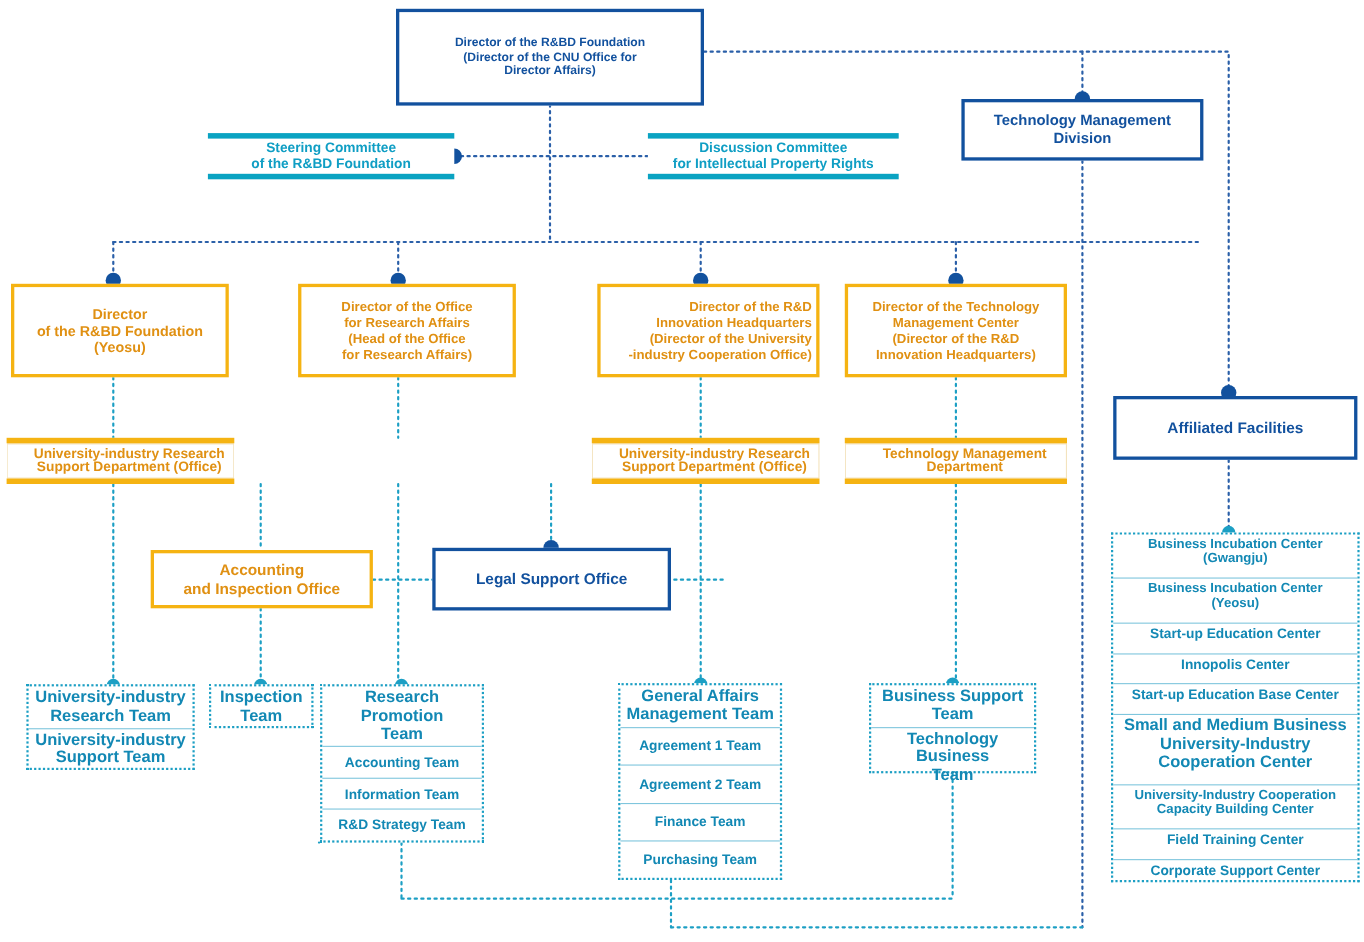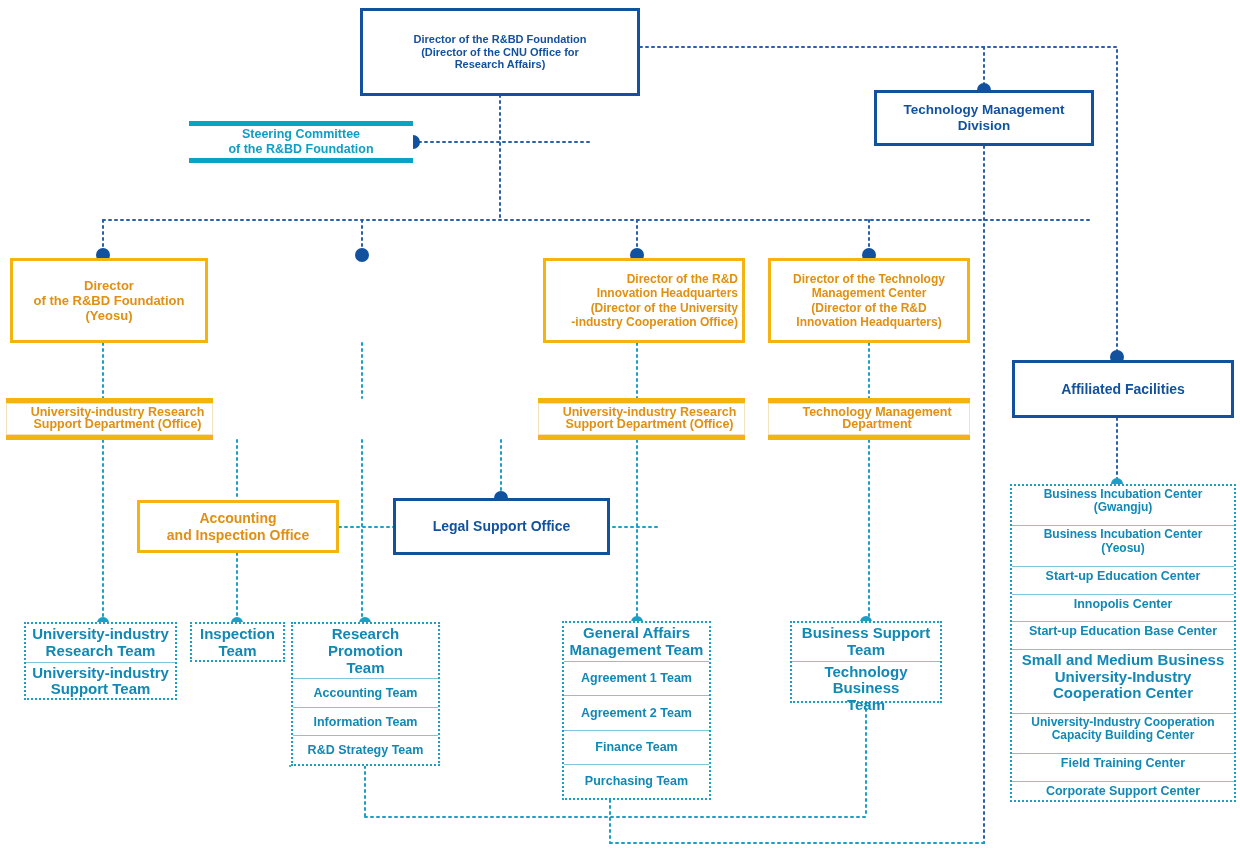--- a/index.html
+++ b/index.html
@@ -105,28 +105,32 @@
       <circle cx="237" cy="623" r="6"></circle>
       <circle cx="365" cy="623" r="6"></circle>
       <circle cx="637" cy="622" r="6"></circle>
       <circle cx="866" cy="622" r="6"></circle>
     </g>
   </svg>
 
   <div class="node navy" style="left:360px;top:8px;width:280px;height:88px;">
     <div class="lbl t15">Director of the R&amp;BD Foundation</div>
     <div class="lbl t15">(Director of the CNU Office for</div>
-    <div class="lbl t15">Research Affairs)</div>
+    <div class="lbl t15">Director Affairs)</div>
   </div>
 
   <div class="node cyanbar" style="left:189px;top:121px;width:224px;height:42px;">
     <div class="lbl t125">Steering Committee</div>
     <div class="lbl t125">of the R&amp;BD Foundation</div>
   </div>
 
+  <div class="node cyanbar" style="left:589px;top:121px;width:228px;height:42px;">
+    <div class="lbl t125">Discussion Committee</div>
+    <div class="lbl t125">for Intellectual Property Rights</div>
+  </div>
 
   <div class="node navy" style="left:874px;top:90px;width:220px;height:56px;">
     <div class="lbl t135">Technology Management</div>
     <div class="lbl t135">Division</div>
   </div>
 
   <div class="node navy" style="left:1012px;top:360px;width:222px;height:58px;">
     <div class="lbl t14">Affiliated Facilities</div>
   </div>
 
@@ -172,20 +176,26 @@
       <div class="t125">Corporate Support Center</div>
     </div>
   </div>
 
   <div class="node gold" style="left:10px;top:258px;width:198px;height:85px;">
     <div class="lbl t13">Director</div>
     <div class="lbl t13">of the R&amp;BD Foundation</div>
     <div class="lbl t13">(Yeosu)</div>
   </div>
 
+  <div class="node gold" style="left:271px;top:258px;width:198px;height:85px;">
+    <div class="lbl t12">Director of the Office</div>
+    <div class="lbl t12">for Research Affairs</div>
+    <div class="lbl t12">(Head of the Office</div>
+    <div class="lbl t12">for Research Affairs)</div>
+  </div>
 
   <div class="node gold" style="left:543px;top:258px;width:202px;height:85px;align-items:flex-end;">
     <div class="lbl t12">Director of the R&amp;D</div>
     <div class="lbl t12">Innovation Headquarters</div>
     <div class="lbl t12">(Director of the University</div>
     <div class="lbl t12">-industry Cooperation Office)</div>
   </div>
 
   <div class="node gold" style="left:768px;top:258px;width:202px;height:85px;">
     <div class="lbl t12">Director of the Technology</div>

